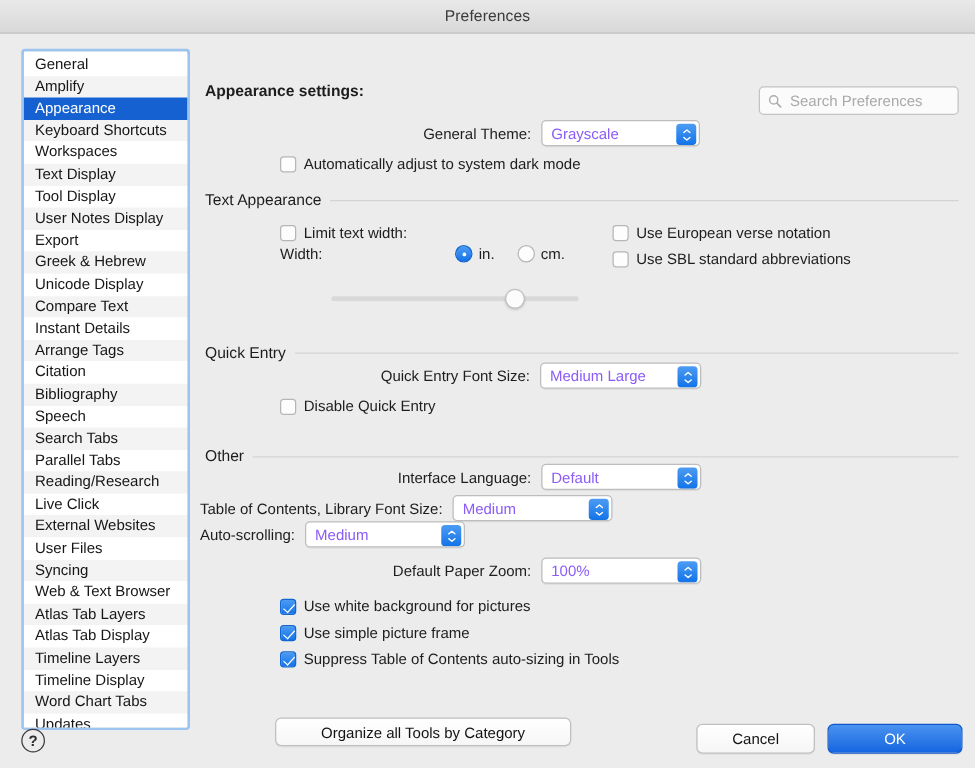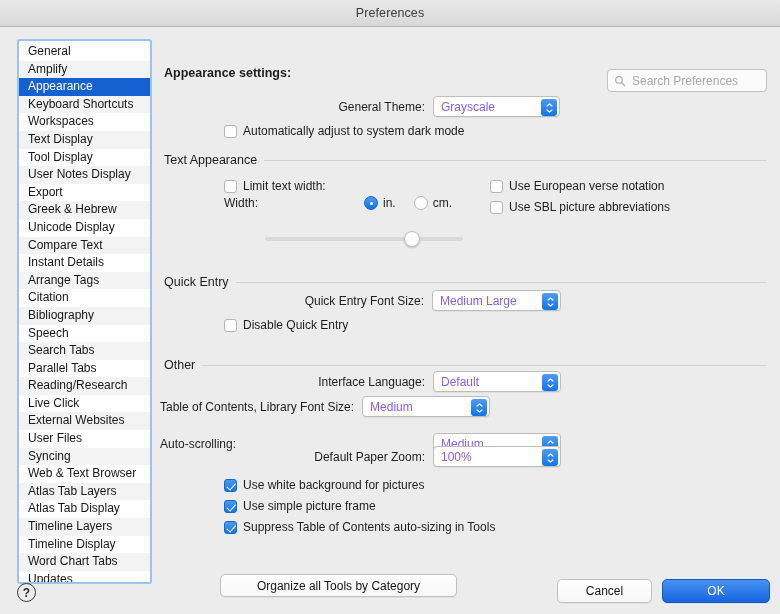--- a/index.html
+++ b/index.html
@@ -388,21 +388,21 @@
         <span class="thumb" id="slider-thumb" style="left: calc(74% - 8px);"></span>
       </div>
 
       <div class="row" style="left:330px; top:139px;">
         <span class="cb" id="cb-euro"></span>
         <span class="cb-label">Use European verse notation</span>
       </div>
 
       <div class="row" style="left:330px; top:160px;">
         <span class="cb" id="cb-sbl"></span>
-        <span class="cb-label">Use SBL picture abbreviations</span>
+        <span class="cb-label">Use SBL standard abbreviations</span>
       </div>
 
       <div class="group-head" style="top:235px;">
         <span class="gtitle">Quick Entry</span>
         <span class="gline"></span>
       </div>
 
       <div class="row" style="left:0; top:250px; width:401px; justify-content:flex-end;">
         <span class="lbl right" style="margin-right:8px;">Quick Entry Font Size:</span>
         <div class="popup" style="width:129px;">
@@ -451,21 +451,21 @@
             <svg class="chev" viewBox="0 0 10 5">
                 <polyline points="1.5,4 5,1 8.5,4" fill="none" stroke="#fff" stroke-width="1.6" stroke-linecap="round" stroke-linejoin="round"></polyline>
               </svg>
             <svg class="chev" viewBox="0 0 10 5">
                 <polyline points="1.5,1 5,4 8.5,1" fill="none" stroke="#fff" stroke-width="1.6" stroke-linecap="round" stroke-linejoin="round"></polyline>
               </svg>
           </span>
         </div>
       </div>
 
-      <div class="row" style="left:0; top:393px; width:401px; justify-content:space-between;">
+      <div class="row" style="left:0; top:377px; width:401px; justify-content:flex-start;">
         <span class="lbl right" style="margin-right:8px;">Auto-scrolling:</span>
         <div class="popup" style="width:128px;">
           <span class="val">Medium</span>
           <span class="stepper">
             <svg class="chev" viewBox="0 0 10 5">
                 <polyline points="1.5,4 5,1 8.5,4" fill="none" stroke="#fff" stroke-width="1.6" stroke-linecap="round" stroke-linejoin="round"></polyline>
               </svg>
             <svg class="chev" viewBox="0 0 10 5">
                 <polyline points="1.5,1 5,4 8.5,1" fill="none" stroke="#fff" stroke-width="1.6" stroke-linecap="round" stroke-linejoin="round"></polyline>
               </svg>

